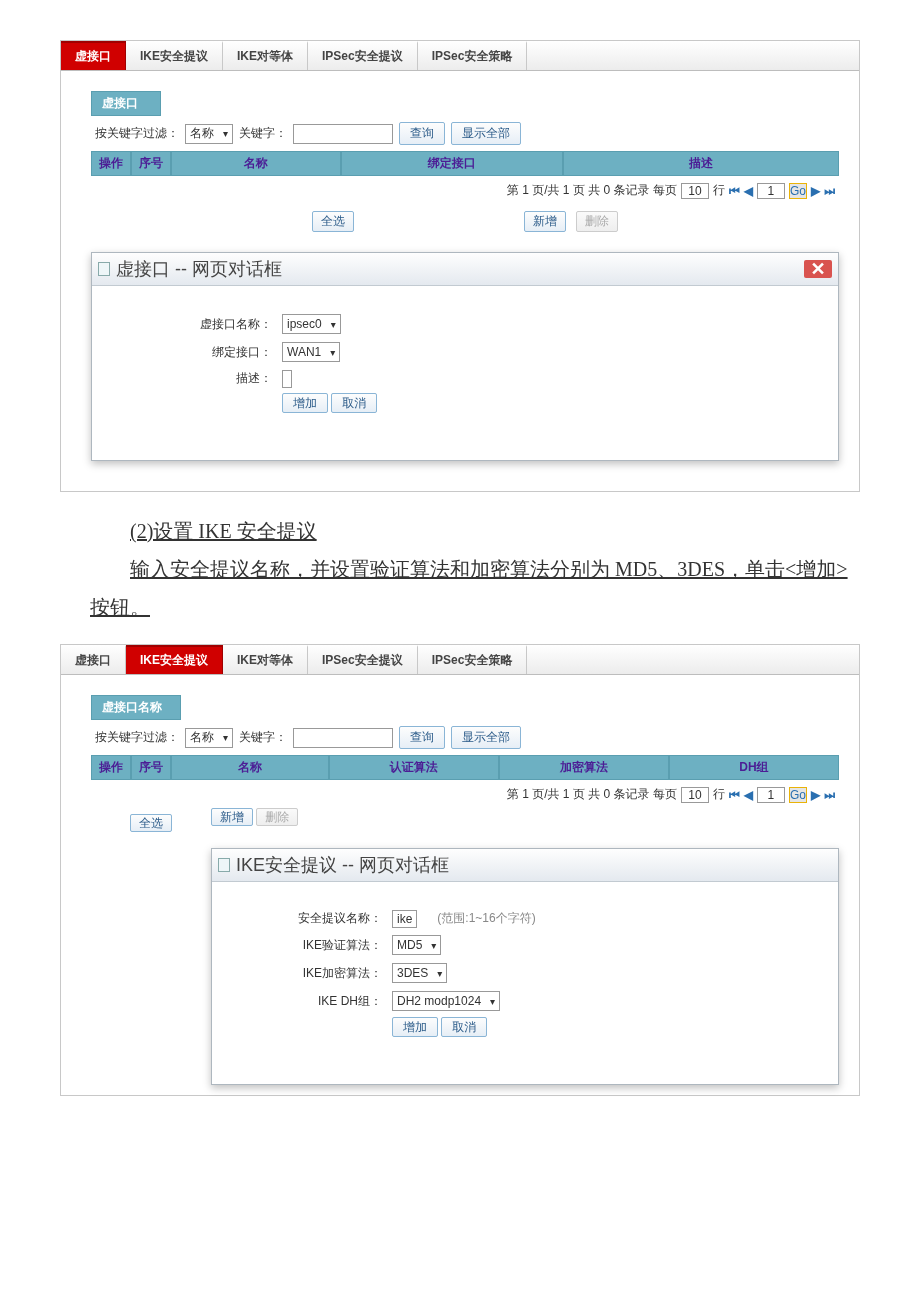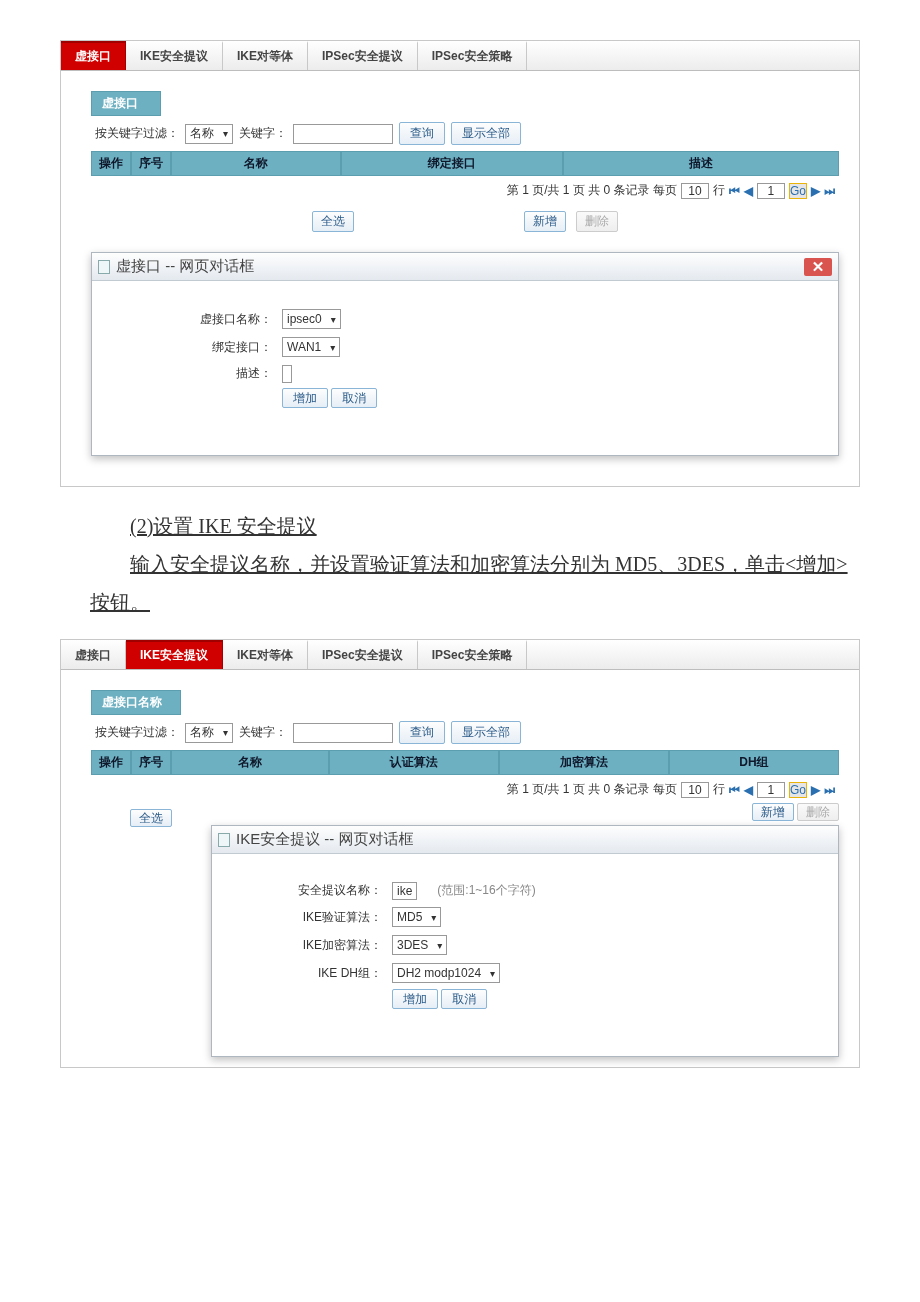--- a/index.html
+++ b/index.html
@@ -38,21 +38,21 @@
   .sel::after { content: "▾"; position: absolute; right: 4px; font-size: 10px; }
   .inp { border: 1px solid #999; height: 20px; padding: 1px 4px; background: #fff; min-width: 100px; }
   .btn {
     border: 1px solid #8ab5d6; background: linear-gradient(#fdfdfd,#e6eef6);
     padding: 2px 10px; color: #2a5a88; cursor: pointer; border-radius: 2px;
   }
   .btn.small { padding: 1px 8px; }
   .btn.dis { color: #aaa; border-color: #ccc; background: linear-gradient(#fafafa,#eee); }
 
   
-  .thead { display: flex; color: #0f172a; font-weight: bold; text-align: center; }
+  .thead { display: flex; color: #4c1d95; font-weight: bold; text-align: center; }
   .thead > div { background: #6db0c2; border: 1px solid #5a9eb0; padding: 3px 4px; }
   .th-op { width: 40px; }
   .th-idx { width: 40px; }
   .th-name { flex: 1.2; }
   .th-bind { flex: 1.6; }
   .th-desc { flex: 2; }
   .th-auth { flex: 1.3; }
   .th-enc { flex: 1.3; }
   .th-dh { flex: 1.3; }
 
@@ -66,21 +66,21 @@
 
   
   .dialog {
     margin-top: 20px; border: 1px solid #aeb7bf; background: #fff;
     box-shadow: 0 3px 8px rgba(0,0,0,.25);
   }
   .dialog.nested { margin-top: 0; }
   .dlg-title {
     display: flex; align-items: center; justify-content: space-between;
     background: linear-gradient(#fefefe,#e4e9ef);
-    border-bottom: 1px solid #c2cad1; padding: 4px 6px; font-size: 15px; color: #444;
+    border-bottom: 1px solid #c2cad1; padding: 4px 6px; font-size: 18px; color: #444;
   }
   .dlg-title .left { display: flex; align-items: center; gap: 6px; }
   .close-x {
     background: #d9534f; color: #fff; width: 28px; height: 18px;
     display: flex; align-items: center; justify-content: center;
     border-radius: 2px; font-weight: bold; cursor: pointer;
   }
   .dlg-body { padding: 20px 30px 40px 30px; }
   .form-row { display: flex; align-items: center; margin: 8px 0; gap: 10px; }
   .form-row .lbl { width: 150px; text-align: right; color: #333; }
@@ -223,21 +223,21 @@
         <span class="go">Go</span>
         <span class="arrow">▶</span>
         <span class="arrow">⏭</span>
       </div>
 
       <div style="display:flex; align-items:flex-start; gap:0;">
         <div style="width:120px; padding-top:6px; text-align:center;">
           <span class="btn small">全选</span>
         </div>
         <div style="flex:1">
-          <div style="text-align:right; margin-bottom:4px;">
+          <div style="text-align:left; margin-bottom:22px;">
             <span class="btn small">新增</span>
             <span class="btn small dis">删除</span>
           </div>
 
           <div class="dialog nested">
             <div class="dlg-title">
               <span class="left">
                 <span class="doc-icon"></span>
                 <span>IKE安全提议 -- 网页对话框</span>
               </span>

